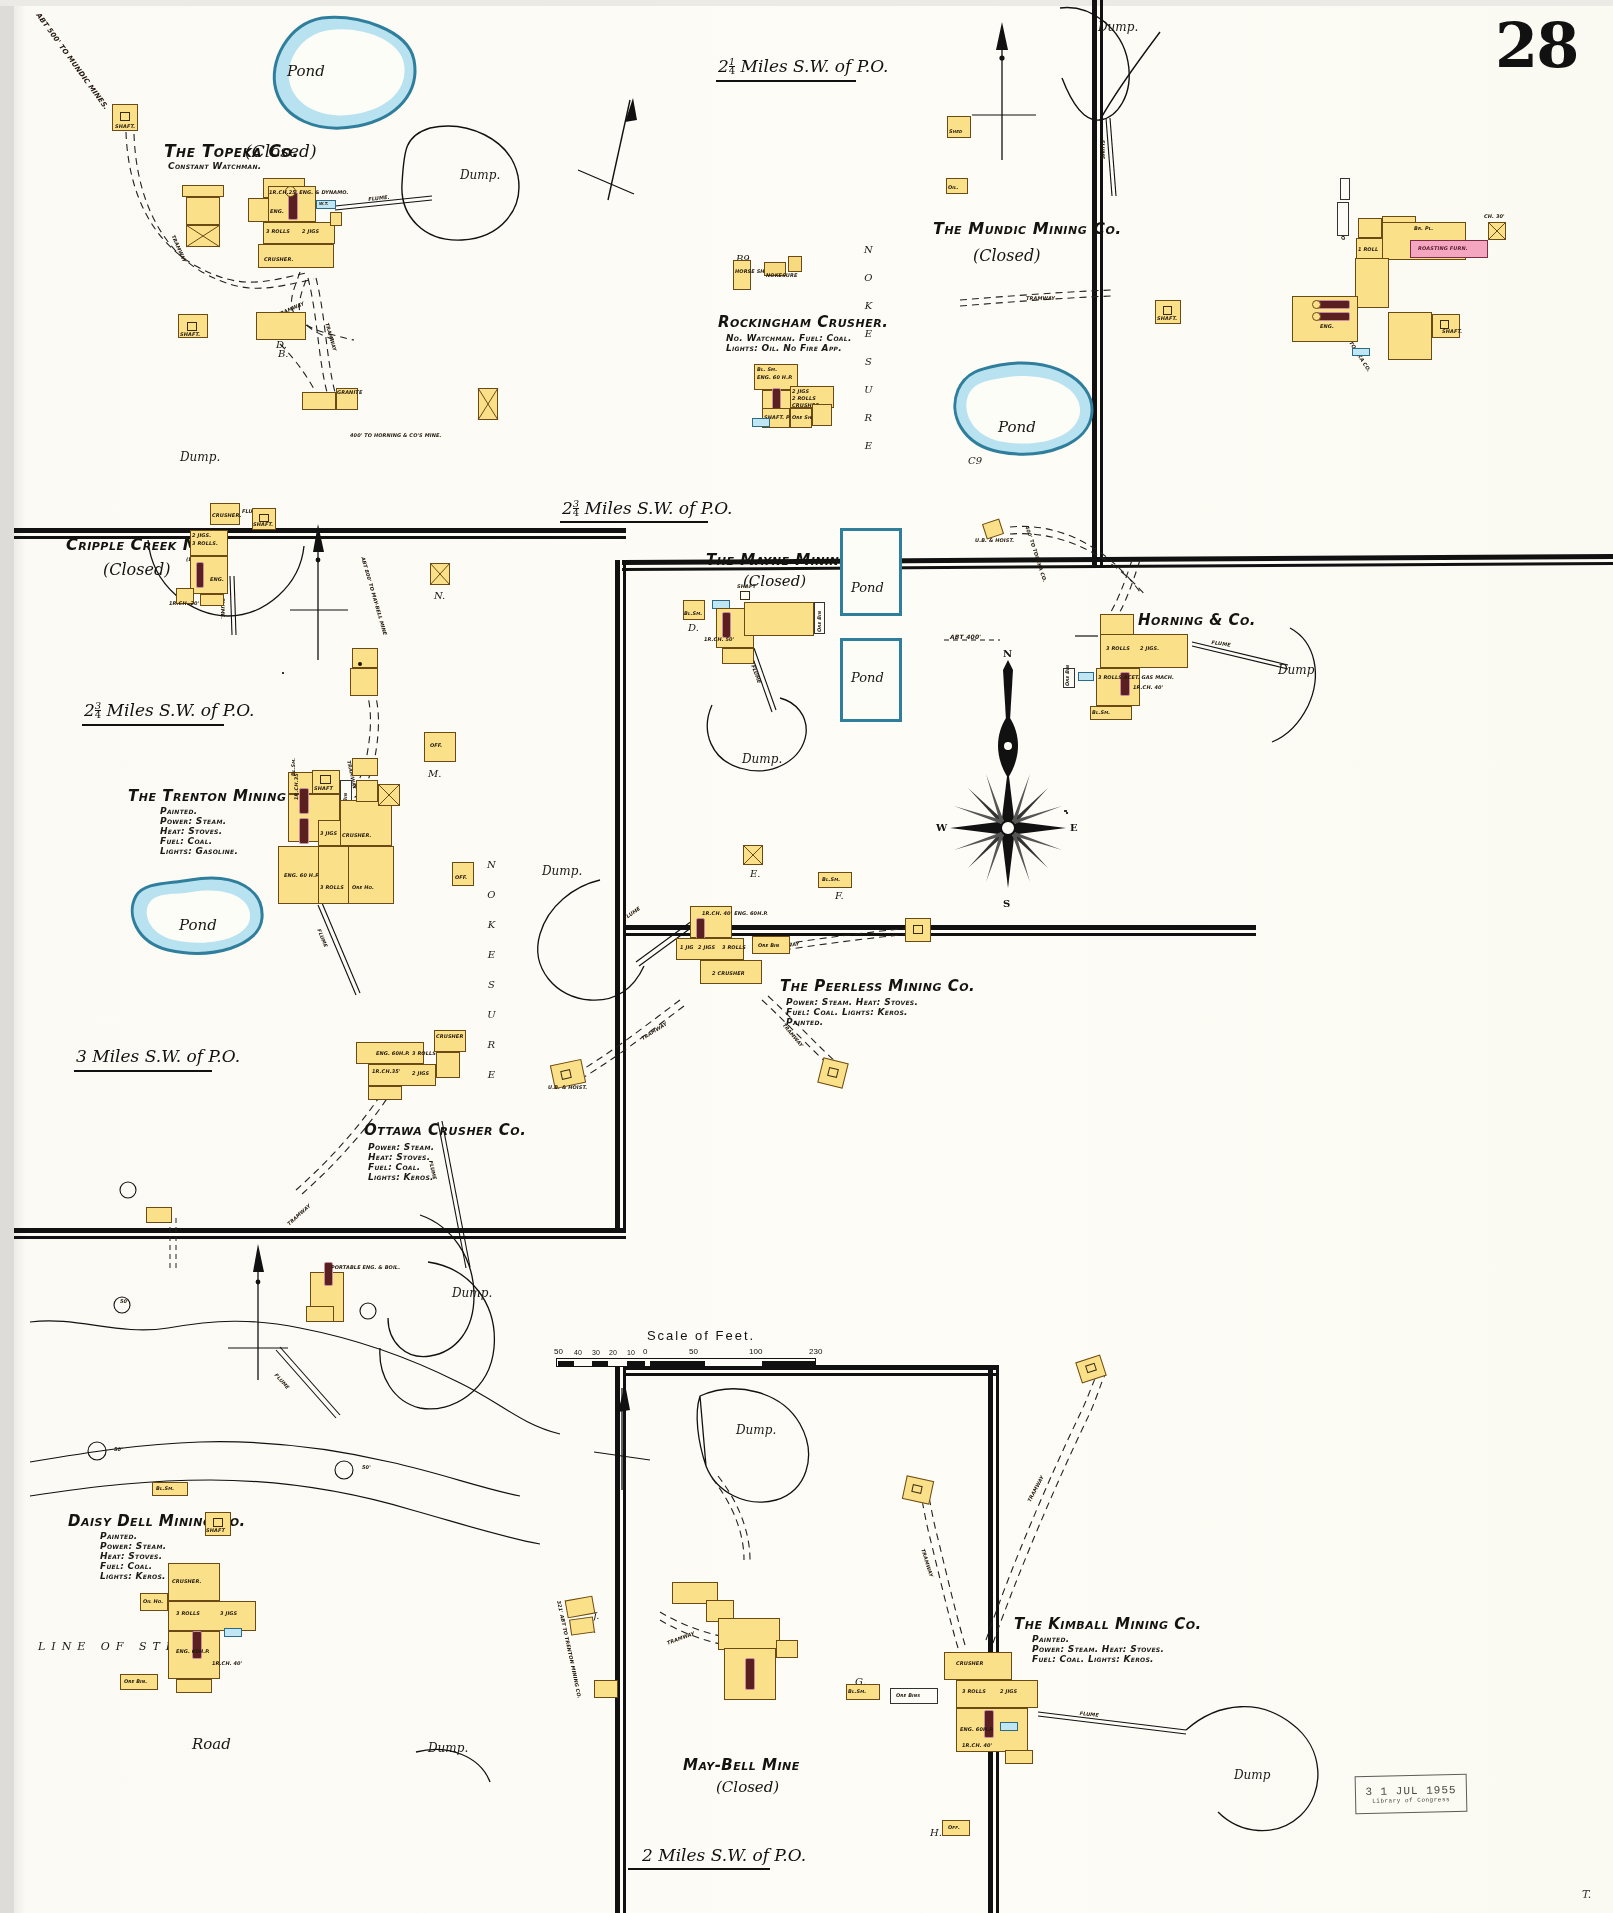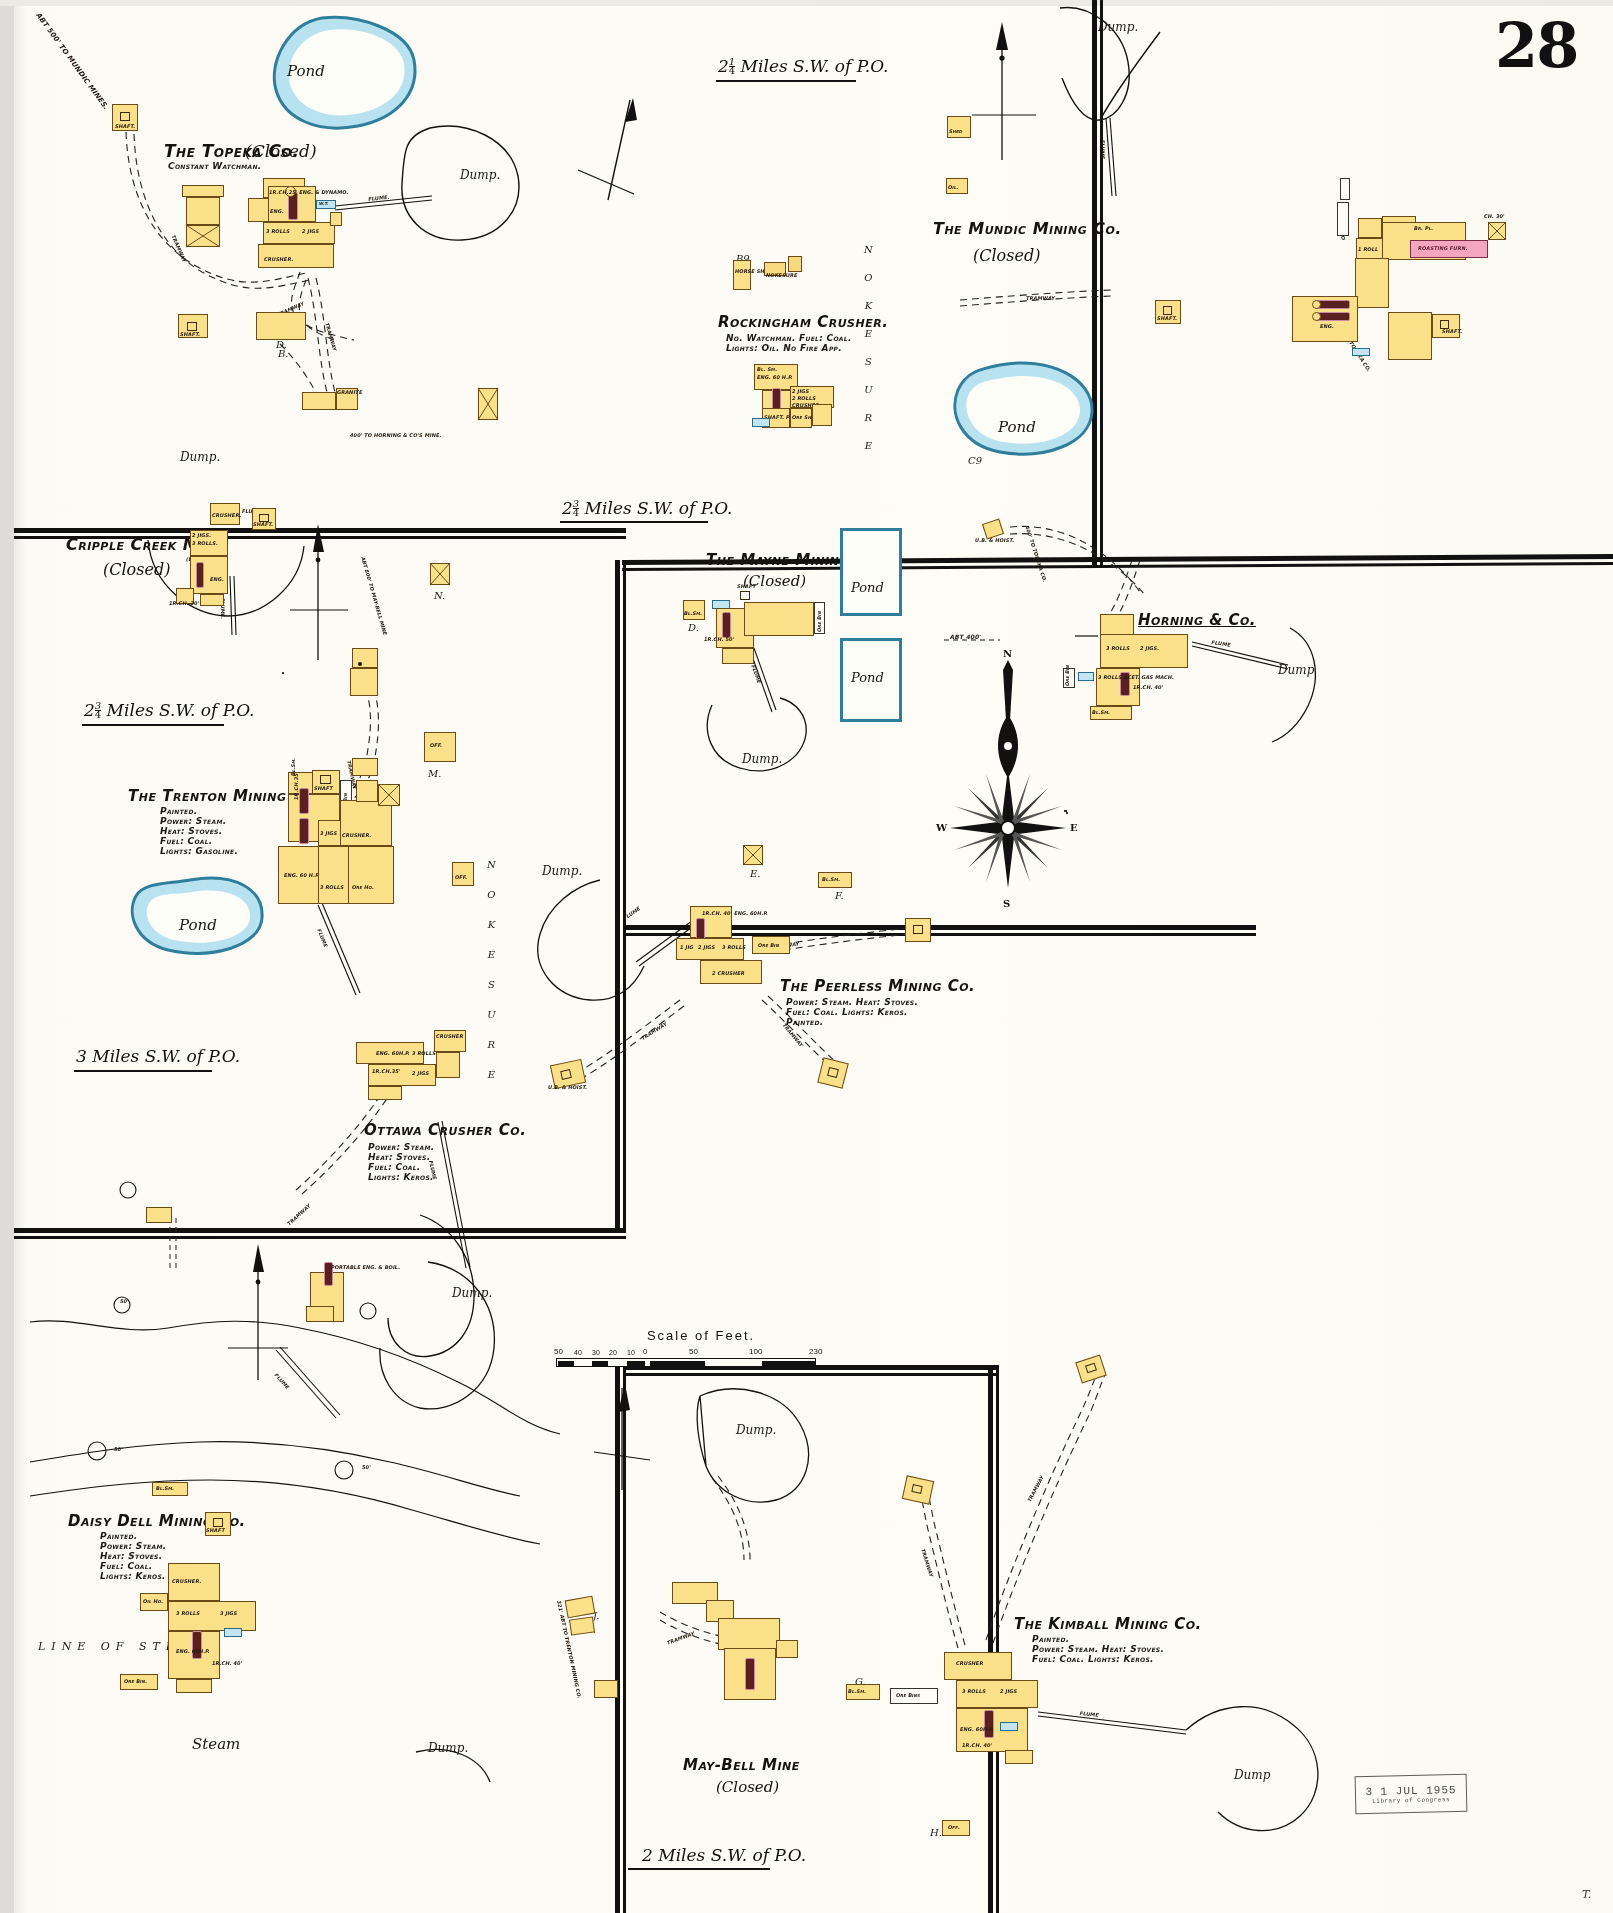--- a/index.html
+++ b/index.html
@@ -543,21 +543,21 @@
   <div class="abs tiny2" style="left:684px;top:610px;">Bl.Sm.</div>
   <div class="wt" style="left:712px;top:600px;width:18px;height:9px;"></div>
   <div class="bldg" style="left:716px;top:608px;width:38px;height:40px;"></div>
   <div class="boiler" style="left:722px;top:612px;width:9px;height:26px;"></div>
   <div class="abs tiny2" style="left:704px;top:636px;">1R.CH. 50'</div>
   <div class="bldg" style="left:744px;top:602px;width:70px;height:34px;"></div>
   <div class="orebin" style="left:814px;top:602px;width:11px;height:32px;"></div>
   <div class="abs tiny2" style="left:816px;top:632px;transform:rotate(-90deg);transform-origin:left top;">Ore Bin</div>
   <div class="bldg" style="left:722px;top:648px;width:32px;height:16px;"></div>
 
-  <div class="abs title sc" style="left:1138px;top:611px;font-size:15px;text-decoration:underline;">Horning &amp; Co.</div>
+  <div class="abs title sc" style="left:1138px;top:611px;font-size:15px;">Horning &amp; Co.</div>
   <div class="abs mlabel" style="left:1278px;top:663px;font-size:12px;">Dump</div>
   <div class="abs tiny2" style="left:1212px;top:639px;transform:rotate(8deg);transform-origin:left top;">FLUME</div>
   <div class="abs tiny2" style="left:1030px;top:525px;transform:rotate(72deg);transform-origin:left top;">400' TO TOPEKA CO.</div>
 
   <div class="bldg" style="left:984px;top:521px;width:18px;height:16px;transform:rotate(-18deg);"></div>
   <div class="abs tiny2" style="left:975px;top:537px;">U.B. &amp; HOIST.</div>
 
   <div class="bldg" style="left:1100px;top:614px;width:34px;height:26px;"></div>
   <div class="bldg" style="left:1100px;top:634px;width:88px;height:34px;"></div>
   <div class="abs tiny2" style="left:1106px;top:645px;">3 ROLLS</div>
@@ -743,21 +743,21 @@
   <div class="bldg" style="left:436px;top:1052px;width:24px;height:26px;"></div>
   <div class="bldg" style="left:368px;top:1086px;width:34px;height:14px;"></div>
 
   <div class="abs title sc" style="left:68px;top:1512px;font-size:15px;">Daisy Dell Mining Co.</div>
   <div class="abs subtitle" style="left:100px;top:1531px;">Painted.</div>
   <div class="abs subtitle" style="left:100px;top:1541px;">Power: Steam.</div>
   <div class="abs subtitle" style="left:100px;top:1551px;">Heat: Stoves.</div>
   <div class="abs subtitle" style="left:100px;top:1561px;">Fuel: Coal.</div>
   <div class="abs subtitle" style="left:100px;top:1571px;">Lights: Keros.</div>
 
-  <div class="abs mlabel" style="left:192px;top:1735px;font-size:15px;">Steam</div>
+  <div class="abs mlabel" style="left:192px;top:1735px;font-size:15px;">Road</div>
   <div class="abs mlabel" style="left:428px;top:1741px;font-size:12px;">Dump.</div>
   <div class="abs mlabel" style="left:38px;top:1640px;font-size:11px;letter-spacing:6px;">LINE   OF   STREAM</div>
   <div class="abs tiny2" style="left:278px;top:1372px;transform:rotate(48deg);transform-origin:left top;">FLUME</div>
   <div class="abs tiny2" style="left:120px;top:1298px;">50'</div>
   <div class="abs tiny2" style="left:114px;top:1446px;">50'</div>
   <div class="abs tiny2" style="left:362px;top:1464px;">50'</div>
   <div class="abs mlabel" style="left:337px;top:1296px;font-size:10px;">P.</div>
 
   <div class="bldg" style="left:152px;top:1482px;width:36px;height:14px;"></div>
   <div class="abs tiny2" style="left:156px;top:1485px;">Bl.Sm.</div>

